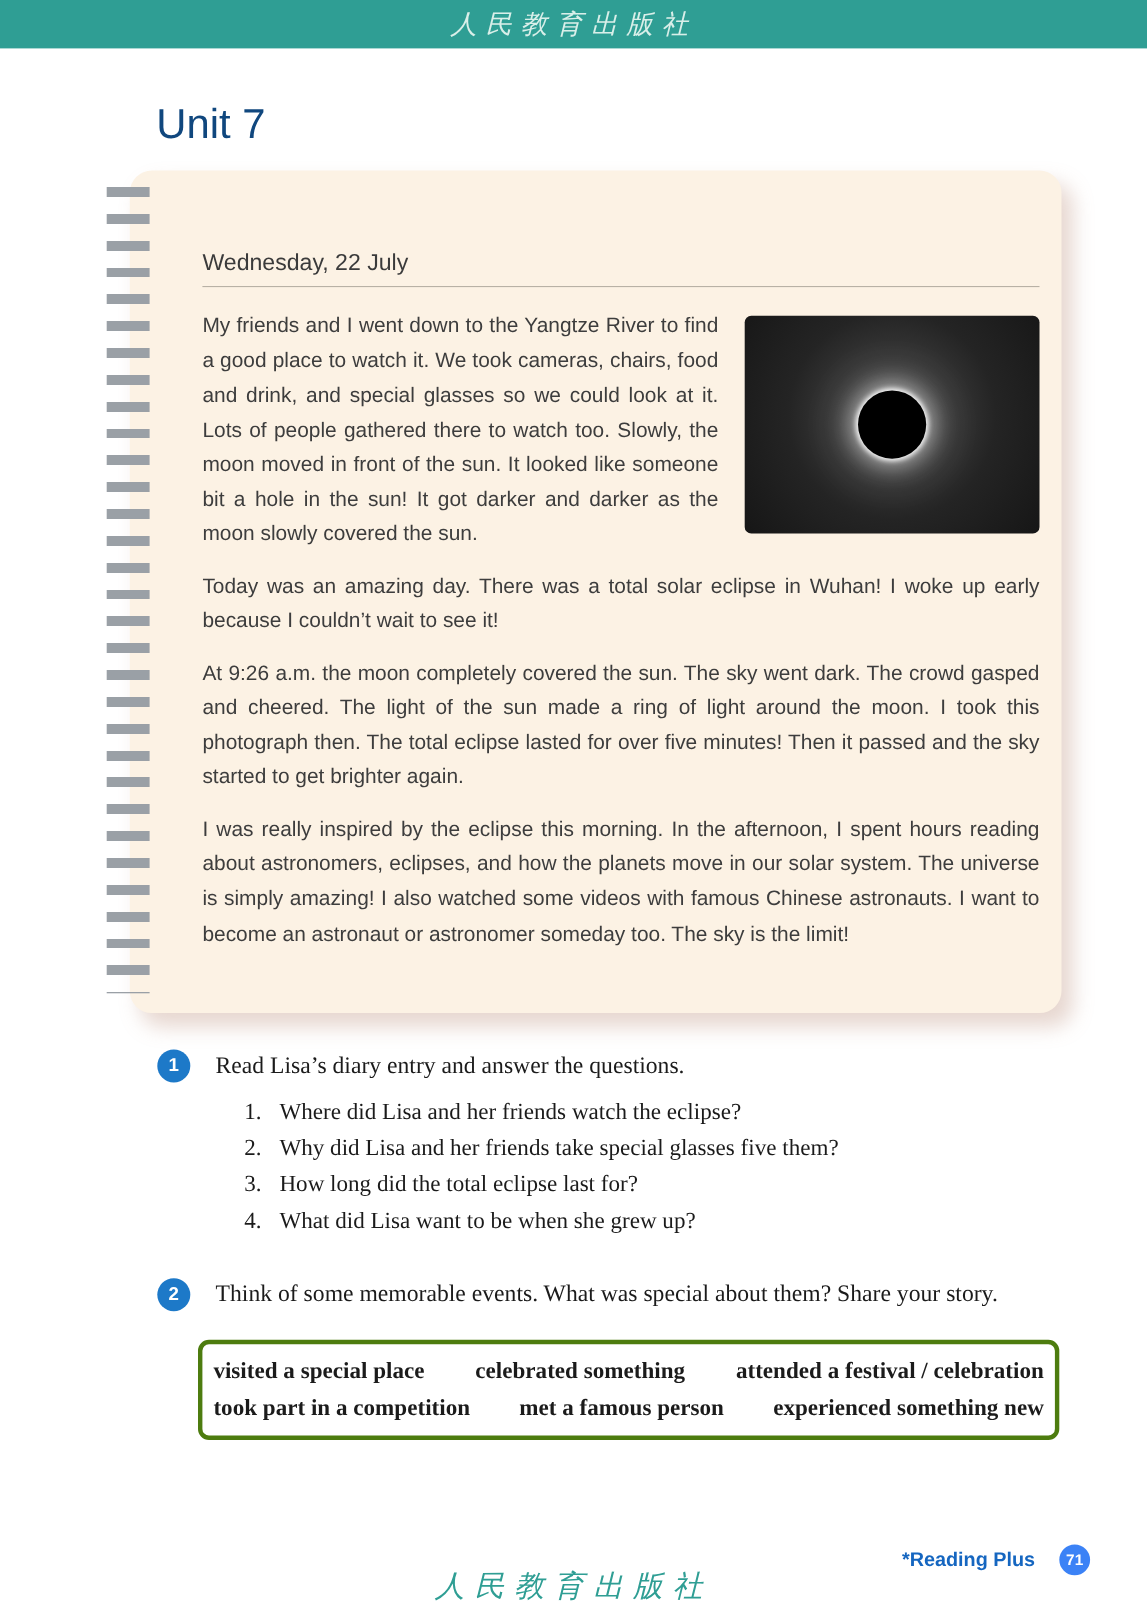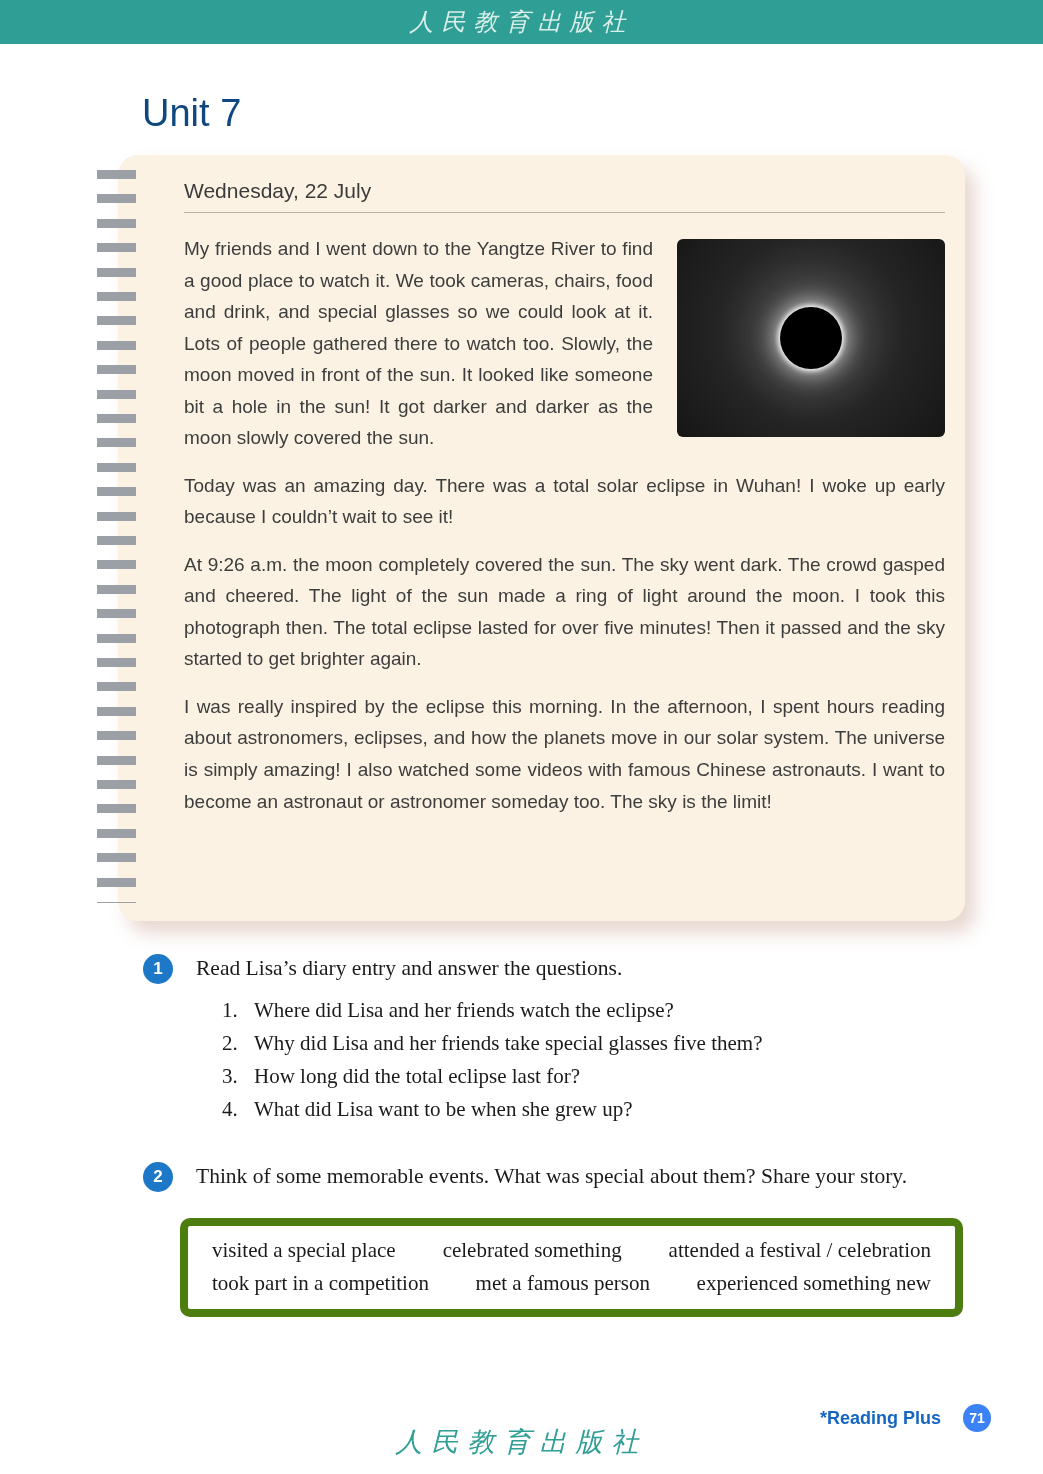--- a/index.html
+++ b/index.html
@@ -28,21 +28,21 @@
   
   .binding {
     position:absolute; left:97px; top:170px; width:39px; height:733px; z-index:3;
     background:repeating-linear-gradient(to bottom,
       #9aa0a6 0px, #9aa0a6 9px, rgba(0,0,0,0) 9px, rgba(0,0,0,0) 24.4px);
   }
   .notebook {
     position:absolute; left:118px; top:155px; width:847px; height:766px;
     background:#fcf2e4; border-radius:20px;
     box-shadow:10px 12px 18px rgba(186,140,120,0.35);
-    padding:24px 20px 24px 66px; z-index:2;
+    padding:72px 20px 24px 66px; z-index:2;
   }
   .diary-date { font-size:21px; color:#3b3b3b; margin-bottom:9px; }
   .diary-divider { border:none; border-top:1.5px solid #b8b1a5; margin-bottom:20px; }
   .diary-body {
     font-size:19px; line-height:1.66; color:#3d3d3d; text-align:justify;
   }
   .diary-p { margin-bottom:16px; }
   .diary-p:last-child { margin-bottom:0; }
 
   .eclipse-photo {
@@ -70,22 +70,22 @@
     font-family:"Liberation Sans", sans-serif; font-weight:bold; font-size:17px;
     display:flex; align-items:center; justify-content:center; margin-top:2px;
   }
   .ex-title { font-weight:normal; font-size:21.5px; line-height:1.5; }
   .questions { list-style:none; margin:10px 0 0 79px; font-size:21px; line-height:1.57; }
   .q-num { display:inline-block; width:32px; }
   .ex2 { margin-top:34px; }
 
   .word-box {
     margin:26px 0 0 37px; width:783px;
-    border:8px solid #4d7c0f; border-radius:10px;
-    padding:8px 24px 10px; font-size:21px; line-height:1.55;
+    border:4px solid #4d7c0f; border-radius:10px;
+    padding:8px 10px 10px; font-size:21px; line-height:1.55;font-weight:bold;
   }
   .wb-line { display:flex; justify-content:space-between; }
 
   
   .footer-right {
     position:absolute; top:1404px; right:52px;
     display:flex; align-items:center; gap:22px;
   }
   .reading-plus {
     font-family:"Liberation Sans", sans-serif; font-weight:bold;

